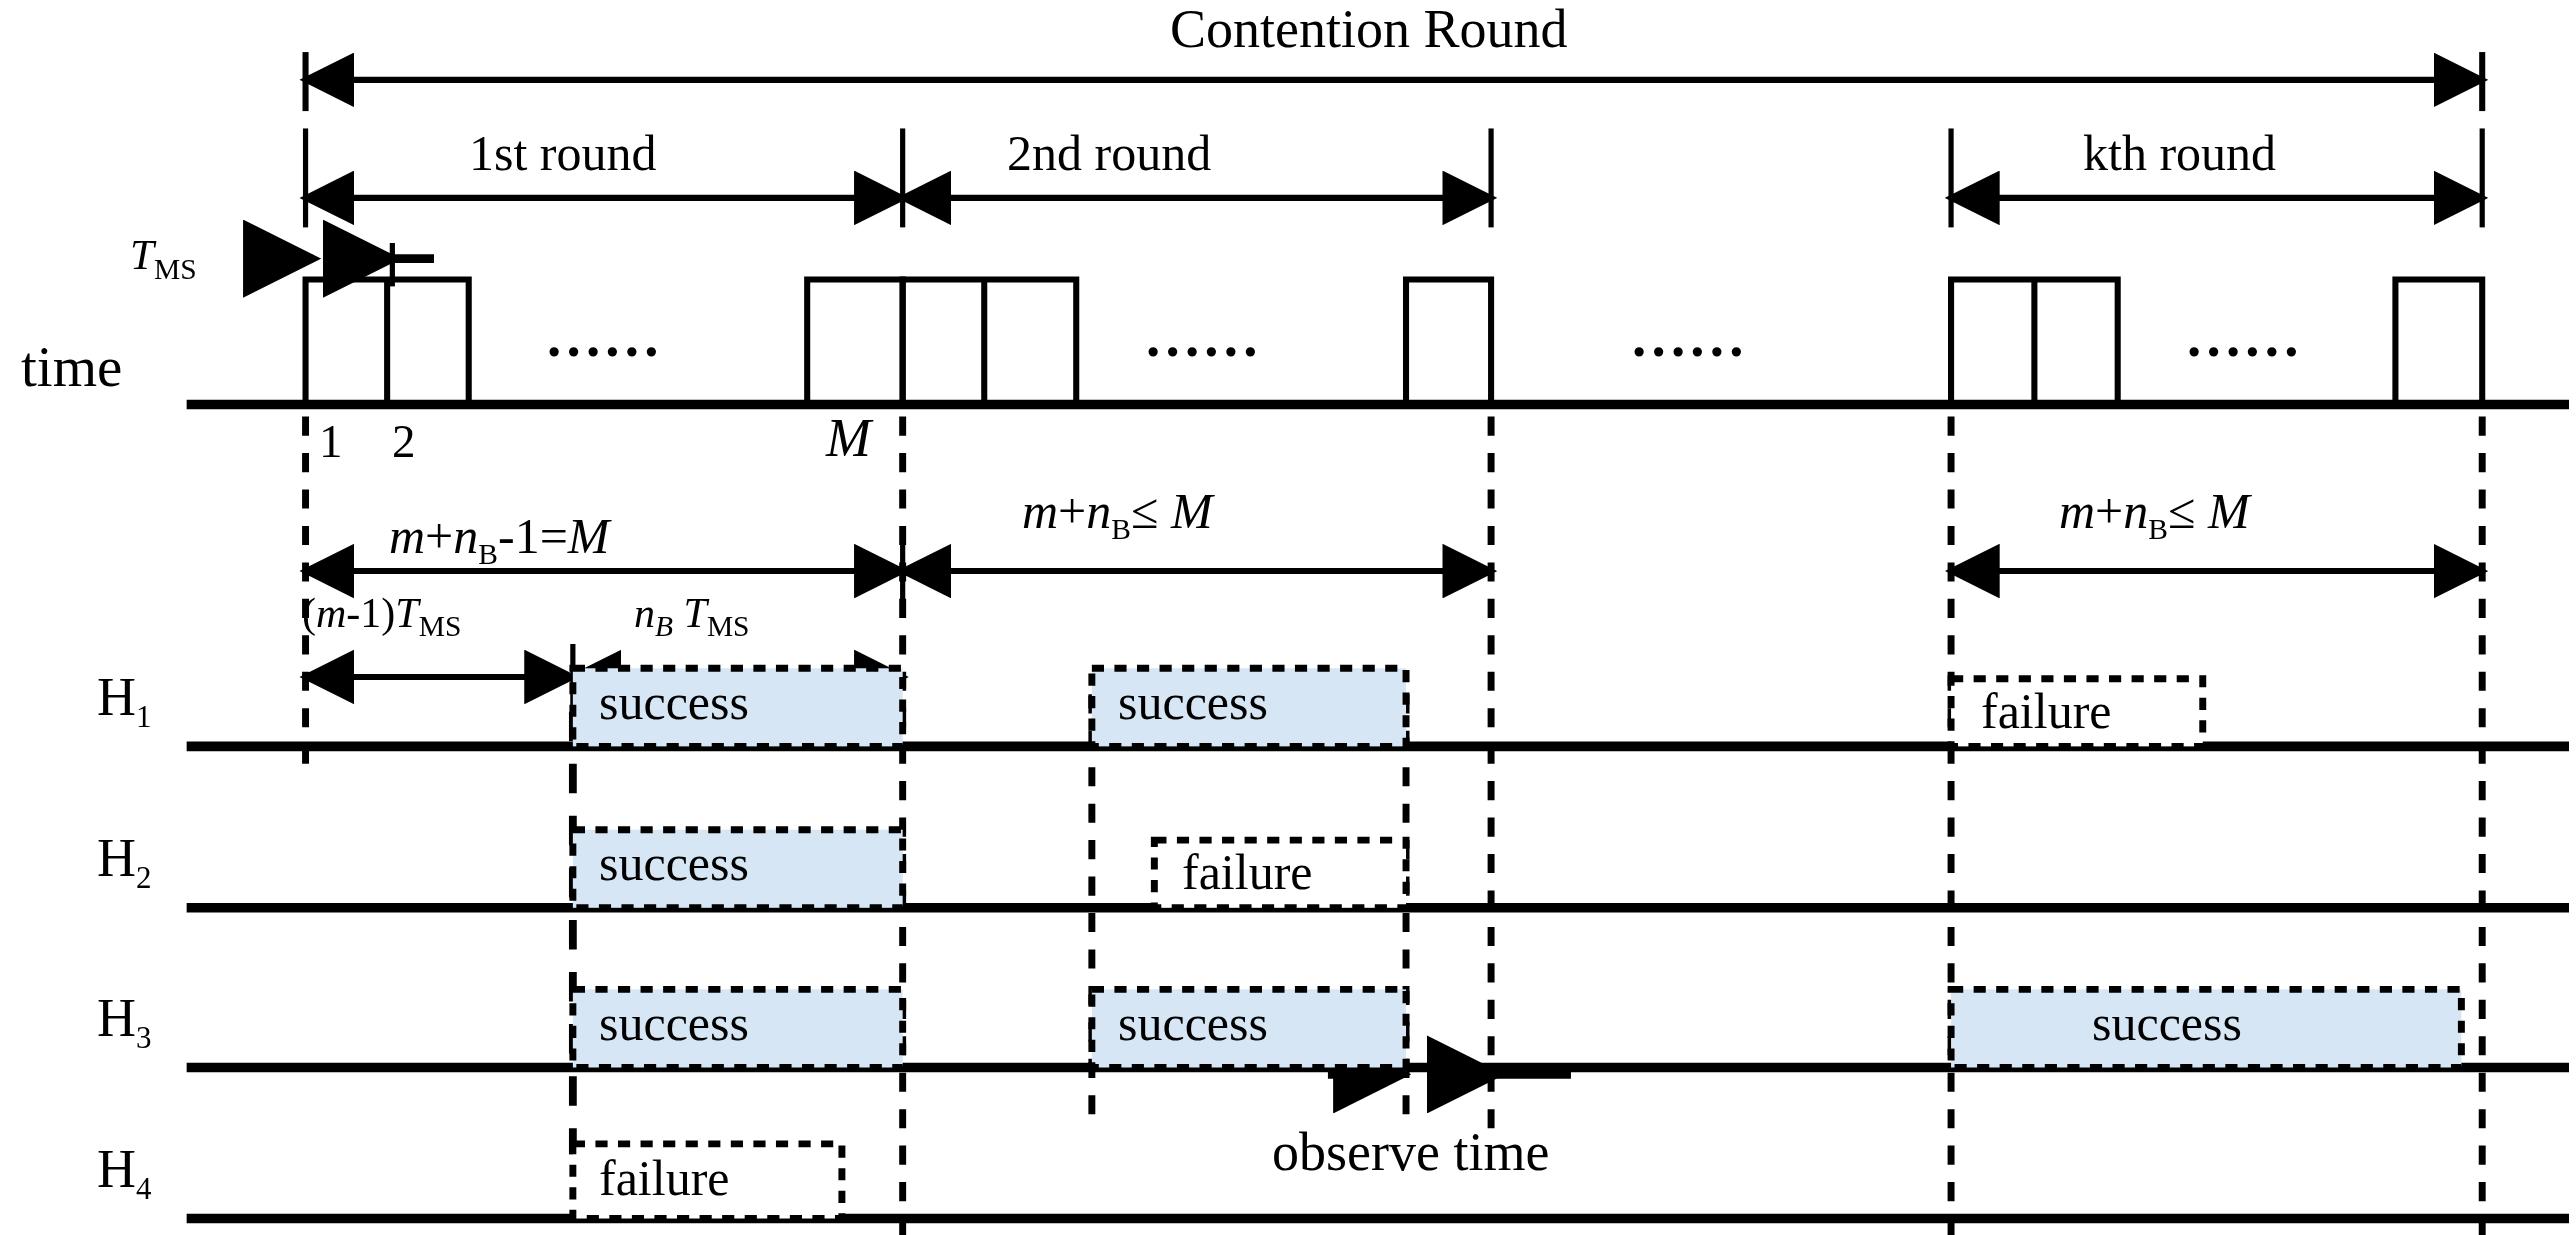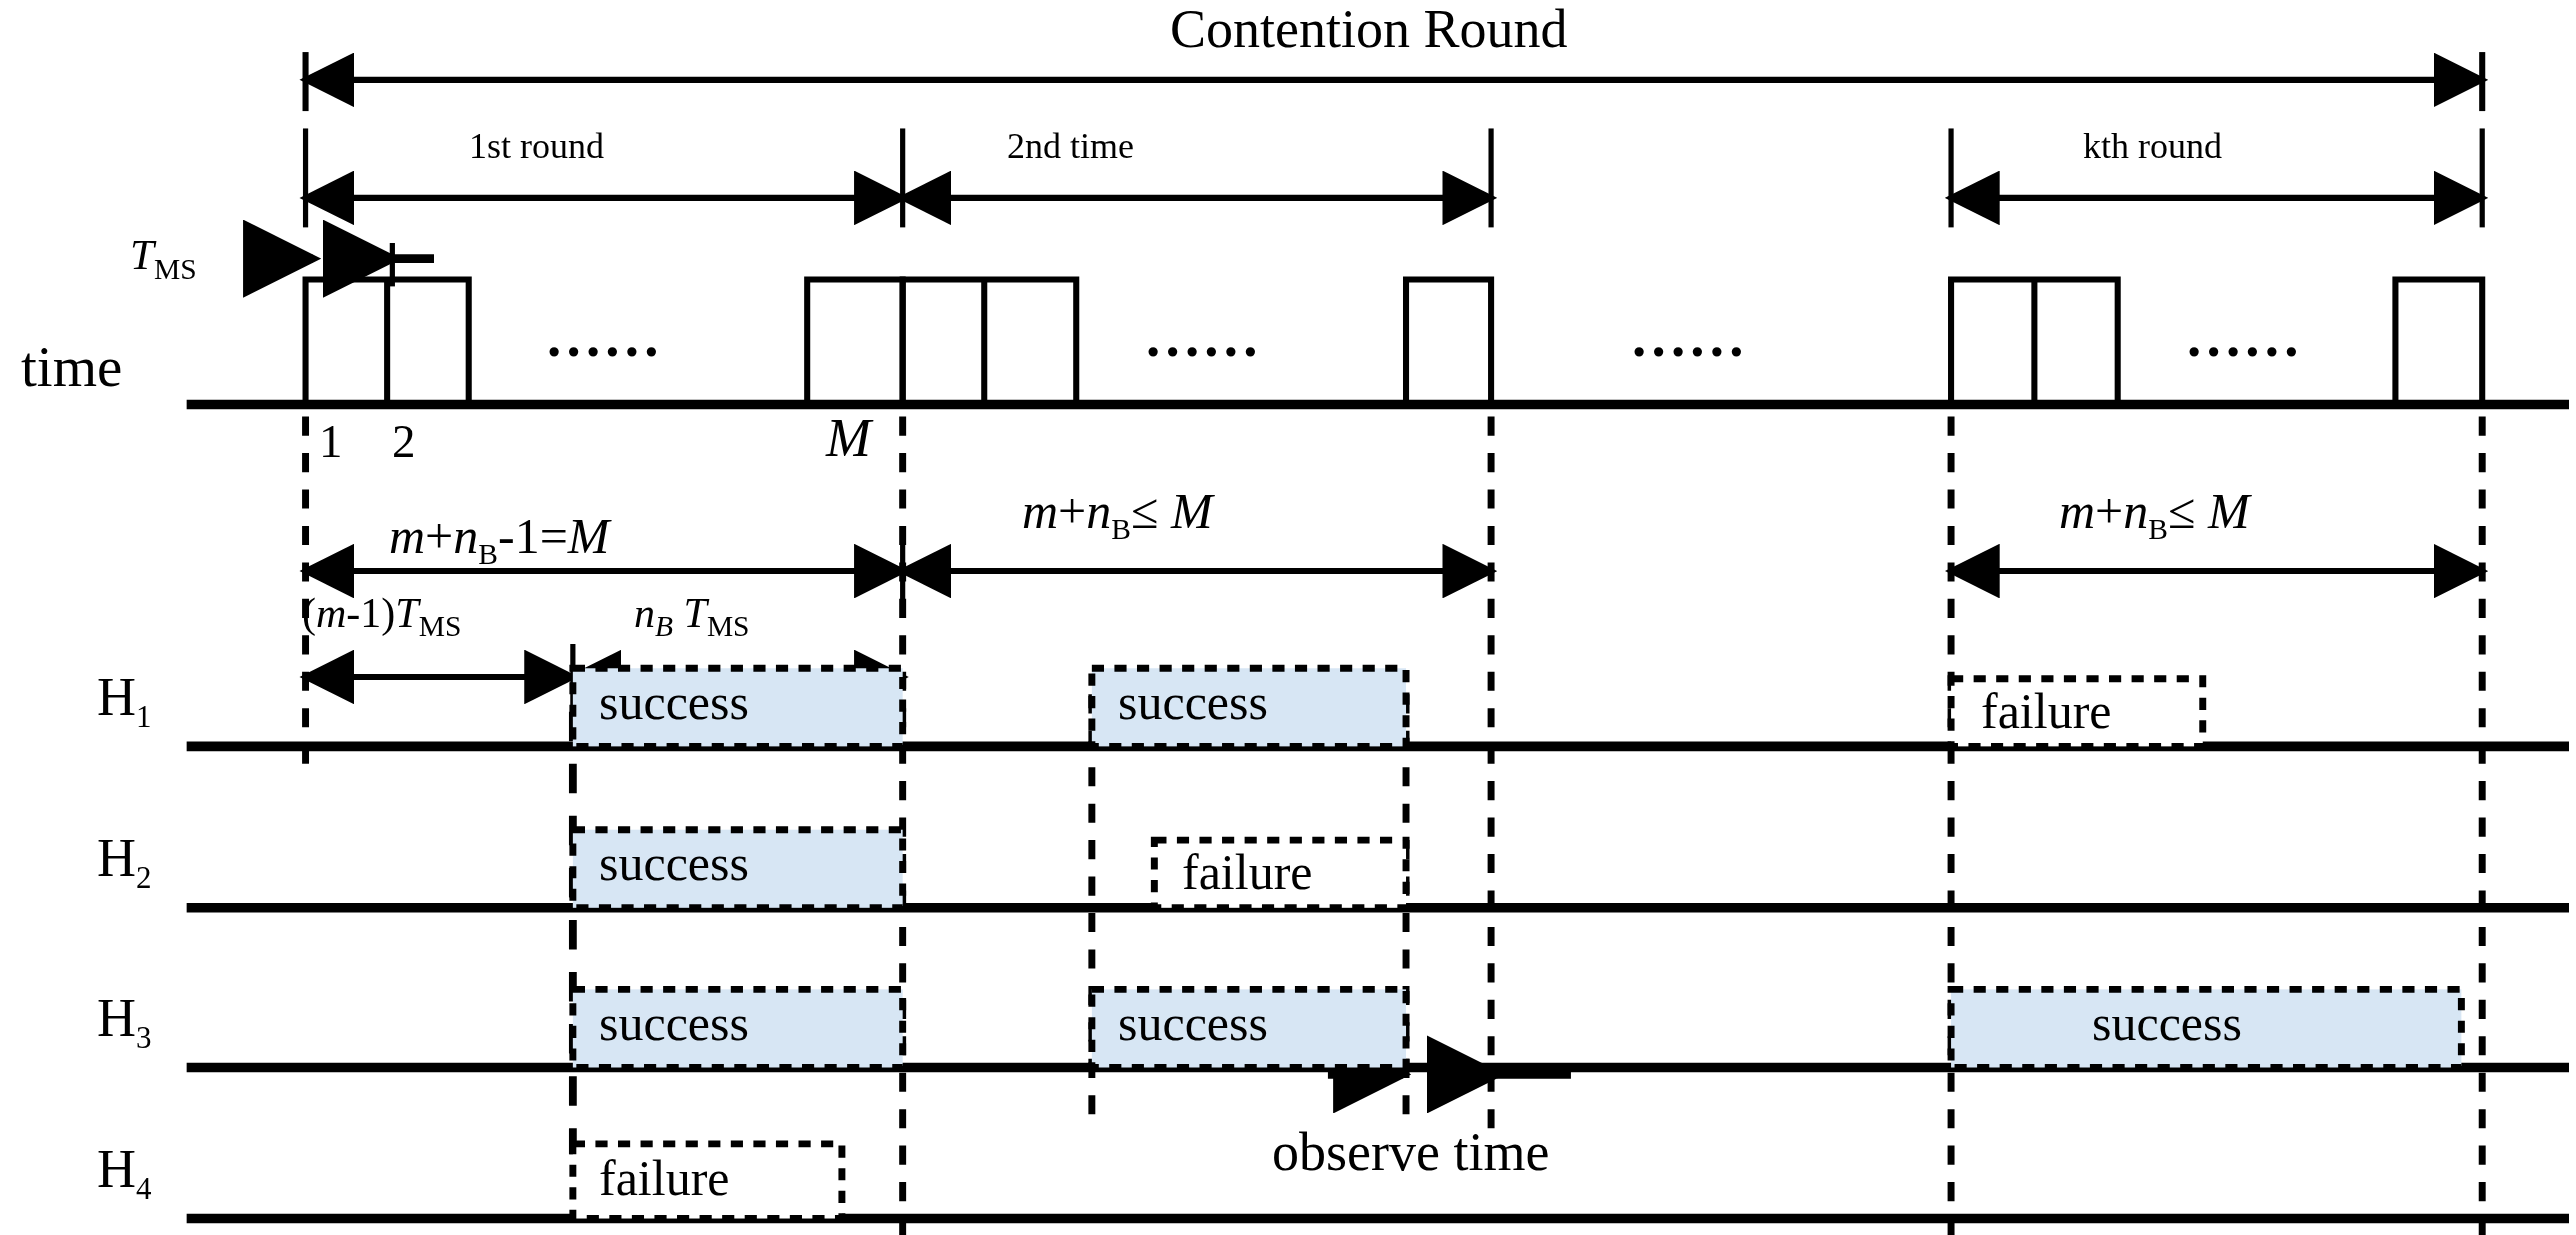--- a/index.html
+++ b/index.html
@@ -24,21 +24,21 @@
     height: 1235px;
   }
   .lbl {
     position: absolute;
     white-space: nowrap;
     color: #000;
     font-family: "Liberation Serif", "DejaVu Serif", serif;
     line-height: 1;
   }
   .title      { font-size: 54px; }
-  .roundlbl   { font-size: 36px; text-align: center; }
+  .roundlbl   { font-size: 50px; text-align: center; }
   .timelbl    { font-size: 57px; }
   .hostlbl    { font-size: 54px; }
   .hostsub    { font-size: 31px; vertical-align: sub; }
   .slotnum    { font-size: 47px; }
   .formula    { font-size: 50px; font-style: italic; }
   .formula-sm { font-size: 42px; font-style: italic; }
   .tms        { font-size: 43px; font-style: italic; }
   .sub        { font-size: 29.5px; font-style: normal; vertical-align: sub; }
   .subi       { font-size: 29.5px; font-style: italic; vertical-align: sub; }
   .boxtext    { font-size: 50px; }
@@ -153,21 +153,21 @@
     <rect x="660" y="1140" width="380" height="90" fill="#d7e6f4" stroke="#000" stroke-width="8" stroke-dasharray="14 12"></rect>
     <rect x="1258" y="1140" width="362" height="90" fill="#d7e6f4" stroke="#000" stroke-width="8" stroke-dasharray="14 12"></rect>
     <rect x="2248" y="1140" width="588" height="90" fill="#d7e6f4" stroke="#000" stroke-width="8" stroke-dasharray="14 12"></rect>
 
     <rect x="660" y="1318" width="310" height="86" fill="#ffffff" stroke="#000" stroke-width="8" stroke-dasharray="14 12"></rect>
   </svg>
 
   <div class="lbl title" style="left:1170px; top:1.7px;">Contention Round</div>
 
   <div class="lbl roundlbl" style="left:469px; top:128px;">1st round</div>
-  <div class="lbl roundlbl" style="left:1007px; top:128px;">2nd time</div>
+  <div class="lbl roundlbl" style="left:1007px; top:128px;">2nd round</div>
   <div class="lbl roundlbl" style="left:2083px; top:128px;">kth round</div>
 
   <div class="lbl tms" style="left:130px; top:233px;">
     <span class="ital">T</span><span class="sub upr">MS</span>
   </div>
 
   <div class="lbl timelbl" style="left:21px; top:338px;">time</div>
 
   <div class="lbl dots" style="left:547px;  top:308px;">......</div>
   <div class="lbl dots" style="left:1146px; top:308px;">......</div>

